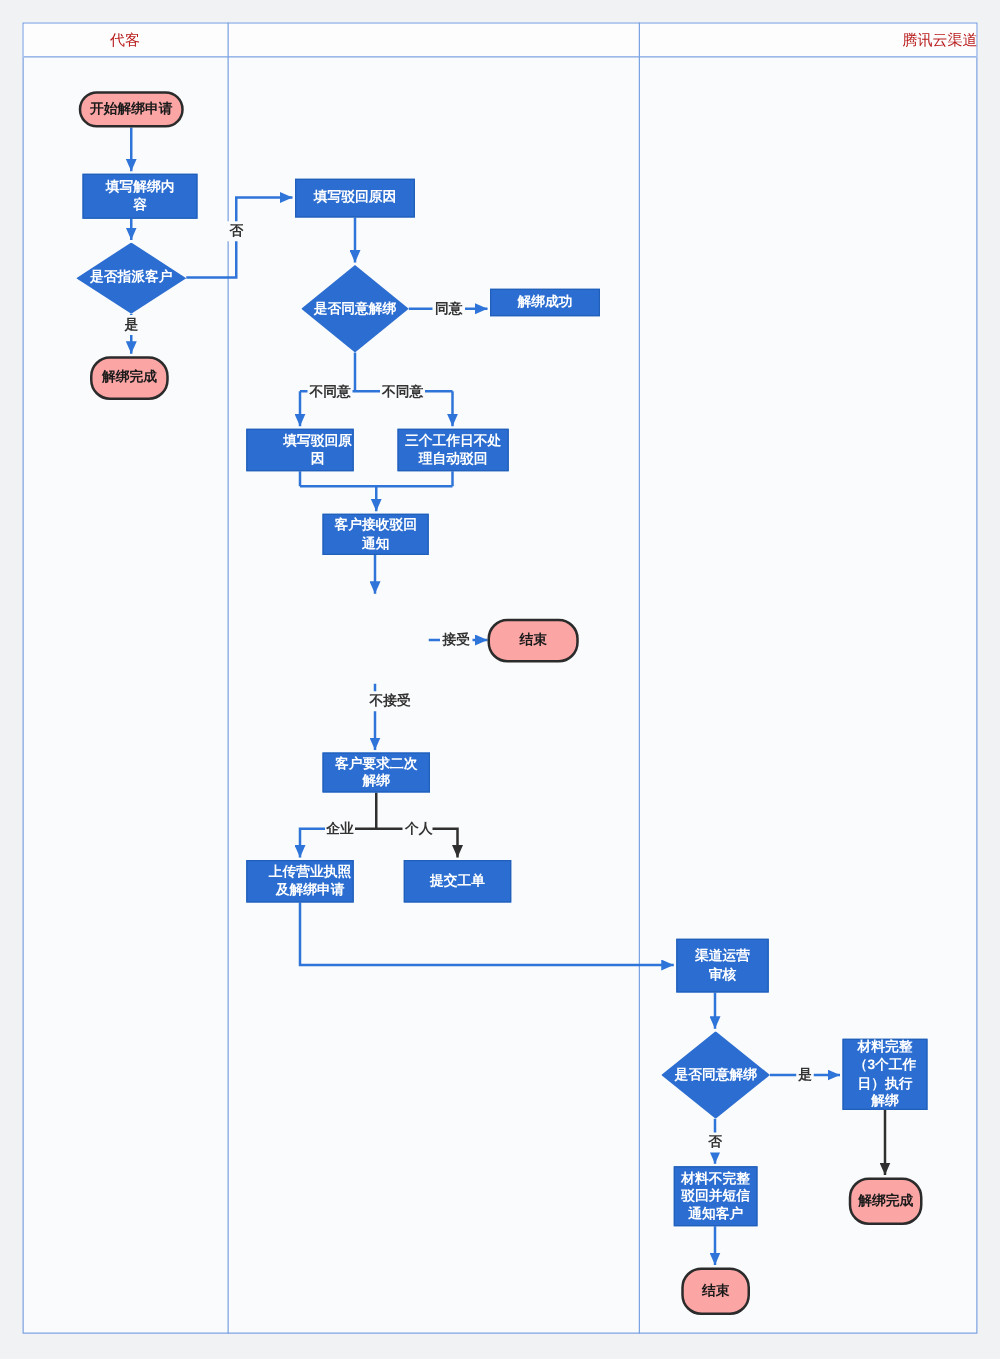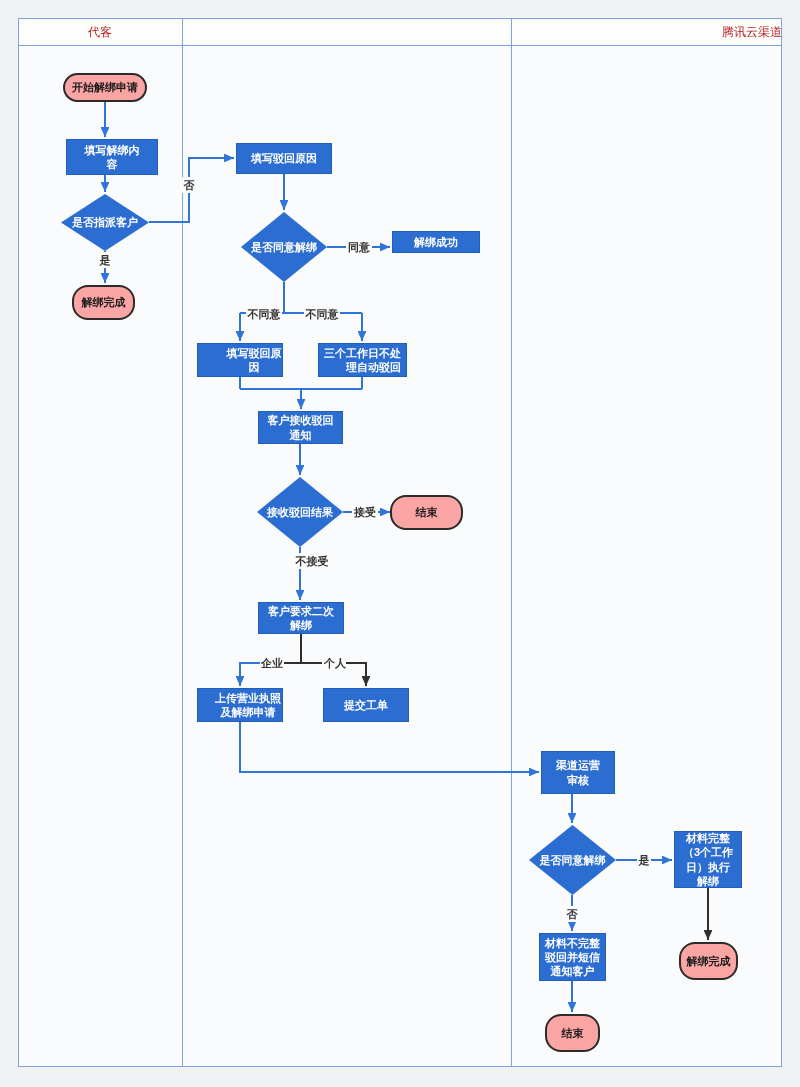--- a/index.html
+++ b/index.html
@@ -105,25 +105,24 @@
   <div class="node stadium" style="left:63px;top:73px;width:84px;height:29px;">开始解绑申请</div>
   <div class="node rect" style="left:66px;top:139px;width:92px;height:36px;">填写解绑内
 容</div>
   <div class="node diamond" style="left:61px;top:194px;width:88px;height:57px;">是否指派客户</div>
   <div class="node stadium" style="left:72px;top:285px;width:63px;height:35px;">解绑完成</div>
 
   <div class="node rect" style="left:236px;top:143px;width:96px;height:31px;">填写驳回原因</div>
   <div class="node diamond" style="left:241px;top:212px;width:86px;height:70px;">是否同意解绑</div>
   <div class="node rect" style="left:392px;top:231px;width:88px;height:22px;">解绑成功</div>
   <div class="node rect" style="left:197px;top:343px;width:86px;height:34px;padding-left:28px;">填写驳回原因</div>
-  <div class="node rect" style="left:318px;top:343px;width:89px;height:34px;text-align:right;">三个工作日不处
+  <div class="node rect" style="left:318px;top:343px;width:89px;height:34px;">三个工作日不处
 理自动驳回</div>
   <div class="node rect" style="left:258px;top:411px;width:85px;height:33px;">客户接收驳回
 通知</div>
-  <div class="node diamond" style="left:257px;top:477px;width:86px;height:70px;">接收驳回结果</div>
   <div class="node stadium" style="left:390px;top:495px;width:73px;height:35px;">结束</div>
   <div class="node rect" style="left:258px;top:602px;width:86px;height:32px;">客户要求二次
 解绑</div>
   <div class="node rect" style="left:197px;top:688px;width:86px;height:34px;padding-left:16px;">上传营业执照
 及解绑申请</div>
   <div class="node rect" style="left:323px;top:688px;width:86px;height:34px;">提交工单</div>
 
   <div class="node rect" style="left:541px;top:751px;width:74px;height:43px;">渠道运营
 审核</div>
   <div class="node diamond" style="left:529px;top:825px;width:87px;height:70px;">是否同意解绑</div>

